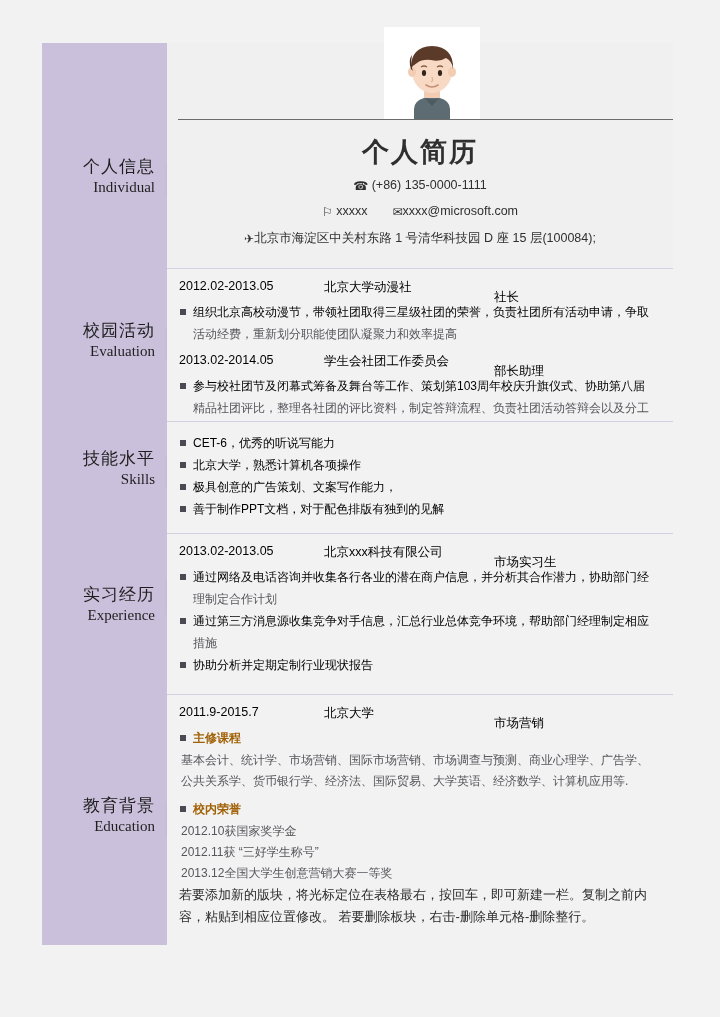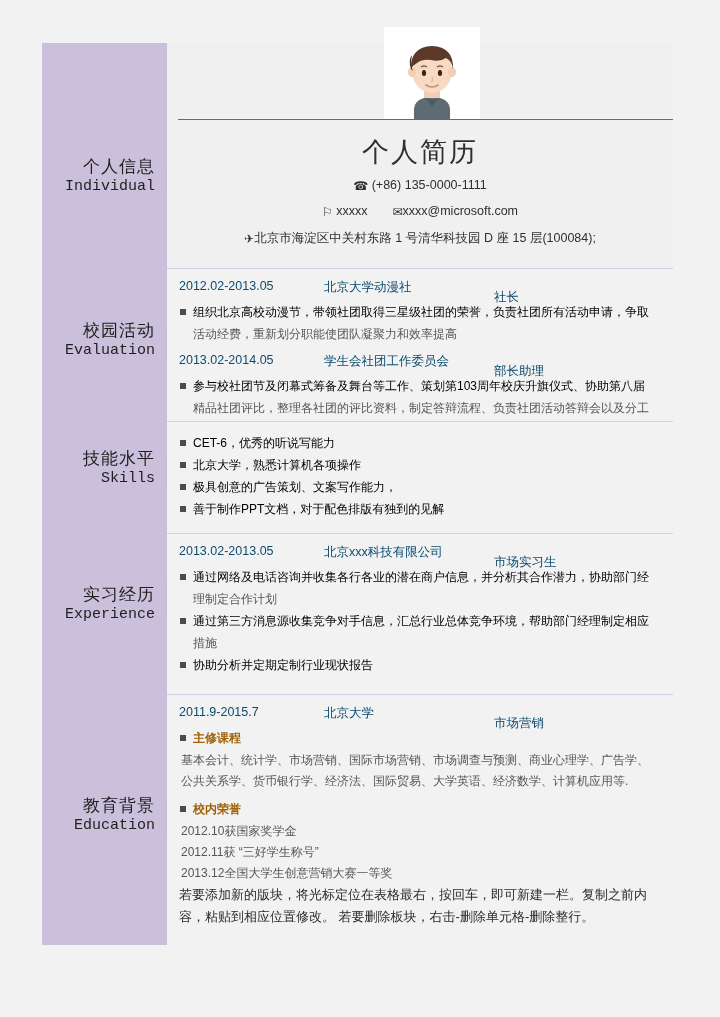--- a/index.html
+++ b/index.html
@@ -76,21 +76,21 @@
   #resume-title {
     position: absolute;
     left: 0;
     top: 91px;
     width: 506px;
     text-align: center;
     font-size: 27px;
     letter-spacing: 2px;
     color: #2f2f2f;
     font-family: "DejaVu Sans", sans-serif;
-    font-weight: 400;
+    font-weight: 700;
   }
   .contact-line {
     position: absolute;
     left: 0;
     width: 506px;
     text-align: center;
     font-size: 12.5px;
     color: #2f2f2f;
     white-space: nowrap;
   }
@@ -113,21 +113,21 @@
     box-sizing: border-box;
     border-top: 1px solid #d5cfe2;
     padding: 10px 12px 8px 12px;
   }
   .section.first { border-top: 1px solid #d5cfe2; }
 
   .row-head {
     position: relative;
     height: 20px;
     font-size: 12.5px;
-    color: #0c4a6e;
+    color: #000000;
     margin-bottom: 3px;
   }
   .row-head .date   { position: absolute; left: 0;    top: 0; font-weight: 400; }
   .row-head .org    { position: absolute; left: 145px; top: 0; }
   .row-head .role   { position: absolute; left: 315px; top: 10px; }
 
   .bullet {
     position: relative;
     font-size: 12px;
     line-height: 21px;
@@ -179,21 +179,21 @@
     display: block;
     font-size: 17px;
     letter-spacing: 1px;
     font-family: "DejaVu Sans", sans-serif;
     line-height: 22px;
   }
   .side-label .en {
     display: block;
     font-size: 15px;
     line-height: 20px;
-    font-family: Liberation Mono, monospace;
+    font-family: Liberation Serif, serif;
     text-align: right;
   }
   .side-arrow {
     position: absolute;
     left: 125px;
     width: 0;
     height: 0;
     border-top: 17px solid transparent;
     border-bottom: 17px solid transparent;
     border-left: 17px solid #6d4f92;

